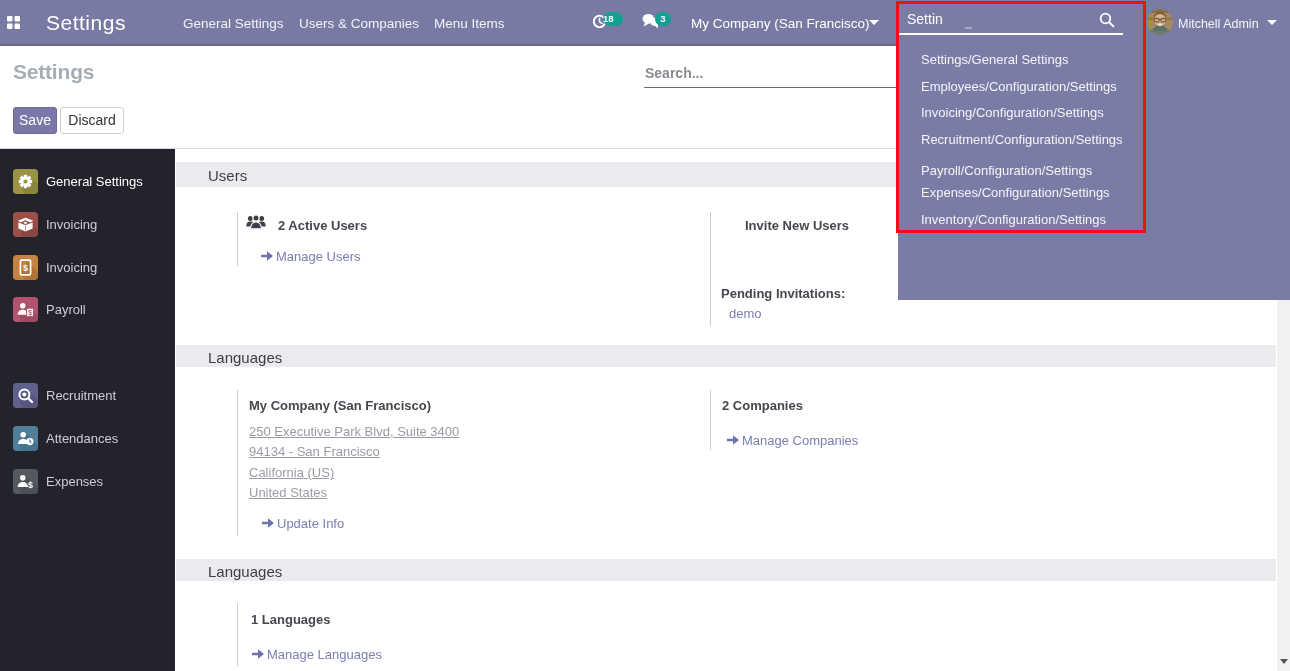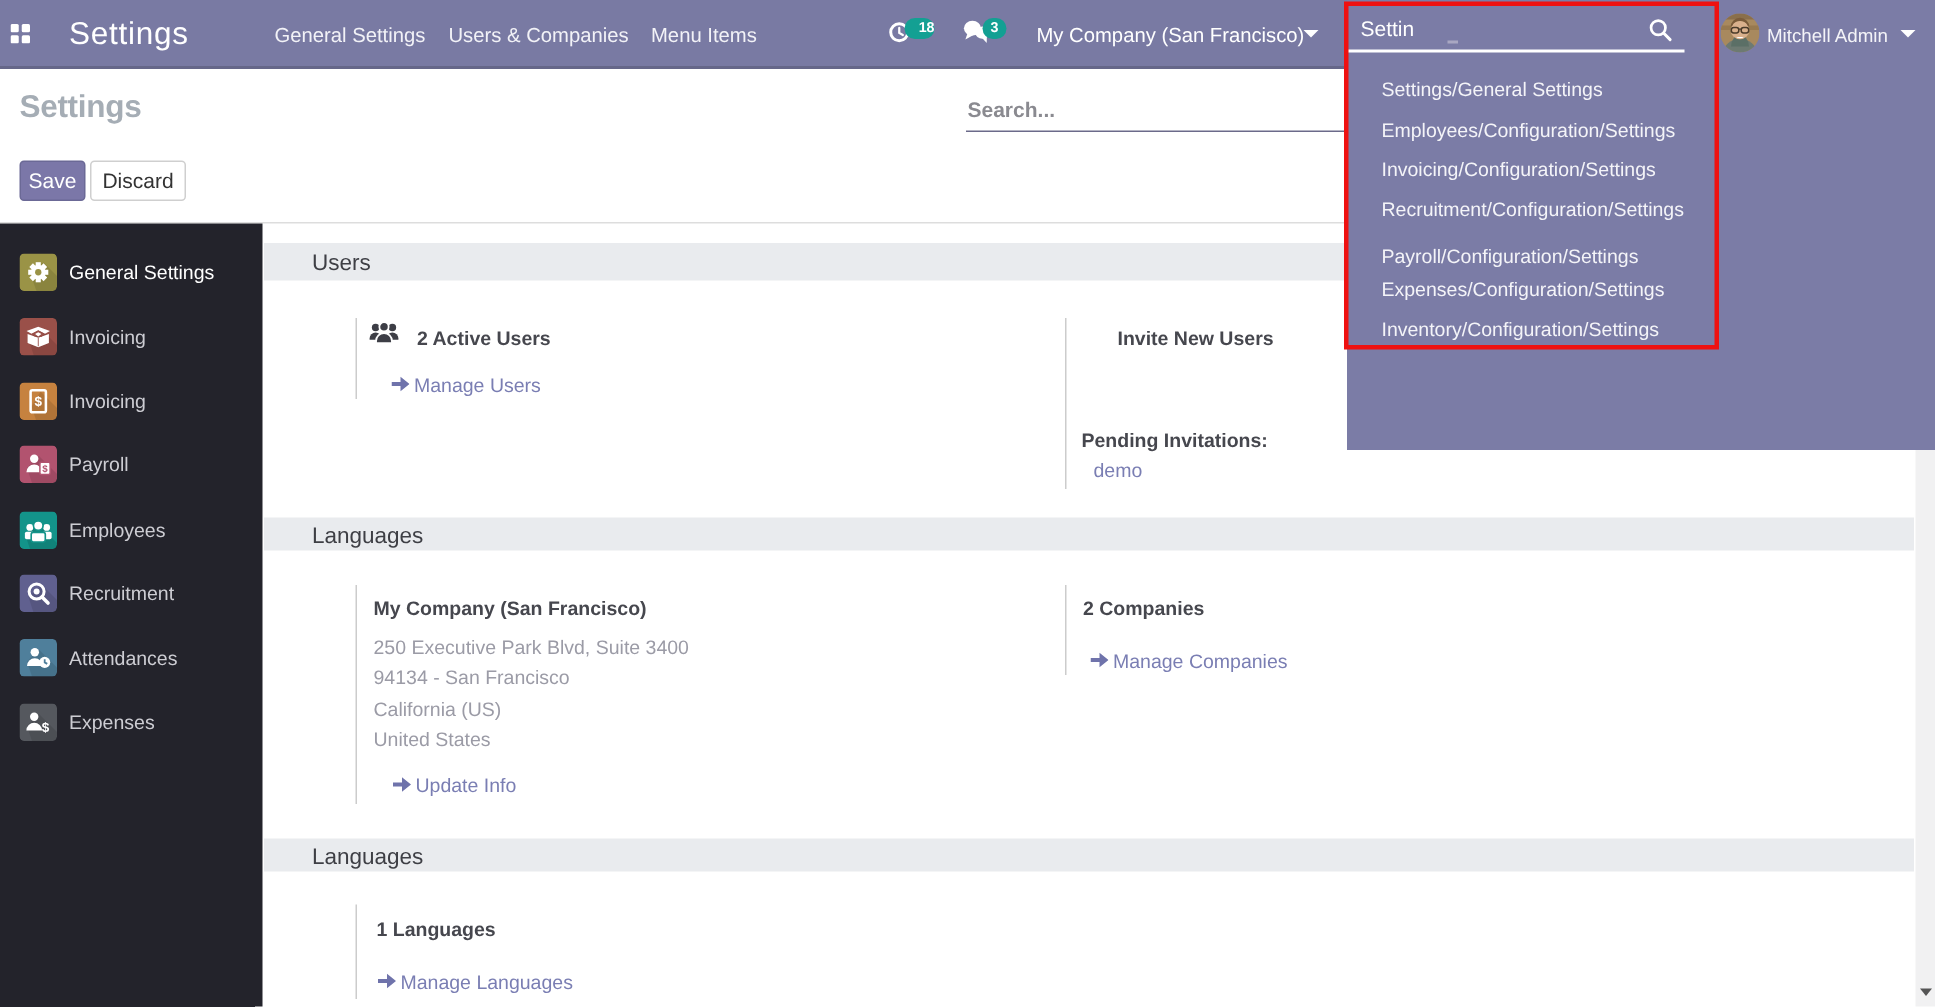--- a/index.html
+++ b/index.html
@@ -21,21 +21,21 @@
 #sidebar { position:absolute; left:0; top:149px; width:175px; height:522px; background:#23232b; z-index:1; }
 .srow { position:absolute; left:0; width:175px; height:43px; }
 .sicon { position:absolute; left:13px; top:0px; width:25px; height:25px; border-radius:3px; }
 .slabel { position:absolute; left:46px; top:5px; font-size:13px; color:#cdcdd3; }
 
 #main { position:absolute; left:175px; top:149px; width:1102px; height:522px; background:#fff; z-index:0; }
 .band { position:absolute; left:1px; width:1100px; height:25px; background:#e9ebee; }
 .band span { position:absolute; left:32px; top:5px; font-size:15px; font-weight:normal; color:#3e3f45; }
 .vline { position:absolute; width:1px; background:#ccc; }
 .bold13 { font-size:13px; font-weight:bold; color:#46474e; position:absolute; }
-.muted13 { font-size:13px; color:#9b9ba6; position:absolute; }
+.muted13 { font-size:13px; color:#9b9ba6; position:absolute;text-decoration:underline; }
 .link { font-size:13px; color:#7a7eb3; position:absolute; }
 .arrow { position:absolute; width:12px; height:12px; }
 
 #panel { position:absolute; left:898px; top:0; width:392px; height:300px; background:#7b7ca6; z-index:5; }
 #redbox { position:absolute; left:896px; top:1px; width:250px; height:232px; border:3px solid #ee1111; z-index:7; }
 .ditem { position:absolute; left:23px; font-size:13px; color:#f4f4f8; }
 #settin { position:absolute; left:9px; top:11px; font-size:14px; color:#fff; }
 #punderline { position:absolute; left:0px; top:33px; width:225px; height:2px; background:#fff; }
 #avatarwrap { position:absolute; left:1147px; top:9px; z-index:8; }
 #mitchell { position:absolute; left:1178px; top:17px; font-size:12.5px; color:#f4f4f8; z-index:8; }
@@ -53,21 +53,21 @@
     <rect x="7.5" y="7.5" width="5.5" height="5.5" rx="1" fill="#fff"></rect>
   </svg>
   <div class="title">Settings</div>
   <div class="menu" style="left:183px">General Settings</div>
   <div class="menu" style="left:299px">Users &amp; Companies</div>
   <div class="menu" style="left:434px">Menu Items</div>
   <svg class="abs" style="left:592px;top:14px" width="15" height="15" viewBox="0 0 15 15">
     <circle cx="7.5" cy="7.5" r="5.7" fill="none" stroke="#fff" stroke-width="2"></circle>
     <path d="M7.5 4.6 V7.9 L9.9 9.3" fill="none" stroke="#fff" stroke-width="1.5" stroke-linecap="round"></path>
   </svg>
-  <div class="abs" style="left:603px;top:12px;width:20px;height:14px;background:#13a093;border-radius:7px;color:#fff;font-size:9.5px;font-weight:bold;text-align:right;line-height:14px;">18</div>
+  <div class="abs" style="left:603px;top:12px;width:20px;height:14px;background:#13a093;border-radius:7px;color:#fff;font-size:9.5px;font-weight:bold;text-align:left;line-height:14px;">18</div>
   <svg class="abs" style="left:642px;top:13px" width="18" height="17" viewBox="0 0 18 17">
     <ellipse cx="6.3" cy="5.8" rx="5.7" ry="4.9" fill="#fff"></ellipse>
     <path d="M3 9.2 L1.6 13.4 L7 10.4 z" fill="#fff"></path>
     <ellipse cx="12.9" cy="8.8" rx="4.7" ry="4.1" fill="#fff"></ellipse>
     <path d="M12.6 12.2 L15.8 15.6 L15.9 11.6 z" fill="#fff"></path>
   </svg>
   <div class="abs" style="left:655px;top:12px;width:16px;height:14px;background:#13a093;border-radius:7px;color:#fff;font-size:9.5px;font-weight:bold;text-align:center;line-height:14px;">3</div>
   <div class="menu" style="left:691px;color:#fff;font-size:13.5px">My Company (San Francisco)</div>
   <div class="abs" style="left:869px;top:20px;width:0;height:0;border-left:5px solid transparent;border-right:5px solid transparent;border-top:5px solid #fff;"></div>
 </div>
@@ -151,38 +151,20 @@
         </defs>
       <rect width="25" height="25" rx="3" fill="#b2536f"></rect>
       <polygon points="5,15 13,7 37,31 13,39" fill="#000" opacity="0.1" clip-path="url(#c4)"></polygon>
       <circle cx="9.8" cy="8.8" r="2.8" fill="#fff"></circle>
       <path d="M4.6,17.8 a5.2,5.2 0 0 1 10.4,0 z" fill="#fff"></path>
       <rect x="13.6" y="11.2" width="6.8" height="8.2" rx="1" fill="#fff" stroke="#b2536f" stroke-width="1"></rect>
       <text x="17" y="17.8" font-size="6.5" font-weight="bold" fill="#b2536f" text-anchor="middle" font-family="Liberation Sans">$</text>
     </svg>
     <div class="slabel">Payroll</div>
   </div>
-  <div class="srow" style="top:192px">
-    <svg class="sicon" viewBox="0 0 25 25">
-        <defs>
-          <clipPath id="c5">
-            <rect width="25" height="25" rx="3"></rect>
-          </clipPath>
-        </defs>
-      <rect width="25" height="25" rx="3" fill="#13948a"></rect>
-      <polygon points="4,16 12,8 36,32 12,40" fill="#000" opacity="0.12" clip-path="url(#c5)"></polygon>
-      <circle cx="6.9" cy="10.6" r="2.3" fill="#fff"></circle>
-        <circle cx="18.1" cy="10.6" r="2.3" fill="#fff"></circle>
-      <rect x="3.6" y="13.5" width="6.4" height="5" rx="1.2" fill="#fff"></rect>
-      <rect x="15" y="13.5" width="6.4" height="5" rx="1.2" fill="#fff"></rect>
-      <circle cx="12.5" cy="9.4" r="3.2" fill="#fff" stroke="#13948a" stroke-width="1.1"></circle>
-      <rect x="7.8" y="13.9" width="9.4" height="6.4" rx="1.4" fill="#fff" stroke="#13948a" stroke-width="1.1"></rect>
-    </svg>
-    <div class="slabel">Employees</div>
-  </div>
   <div class="srow" style="top:234px">
     <svg class="sicon" viewBox="0 0 25 25">
         <defs>
           <clipPath id="c6">
             <rect width="25" height="25" rx="3"></rect>
           </clipPath>
         </defs>
       <rect width="25" height="25" rx="3" fill="#60608f"></rect>
       <polygon points="6,15 15,7 39,31 14,40" fill="#000" opacity="0.1" clip-path="url(#c6)"></polygon>
       <circle cx="11.4" cy="11.4" r="5" fill="none" stroke="#fff" stroke-width="2"></circle>

